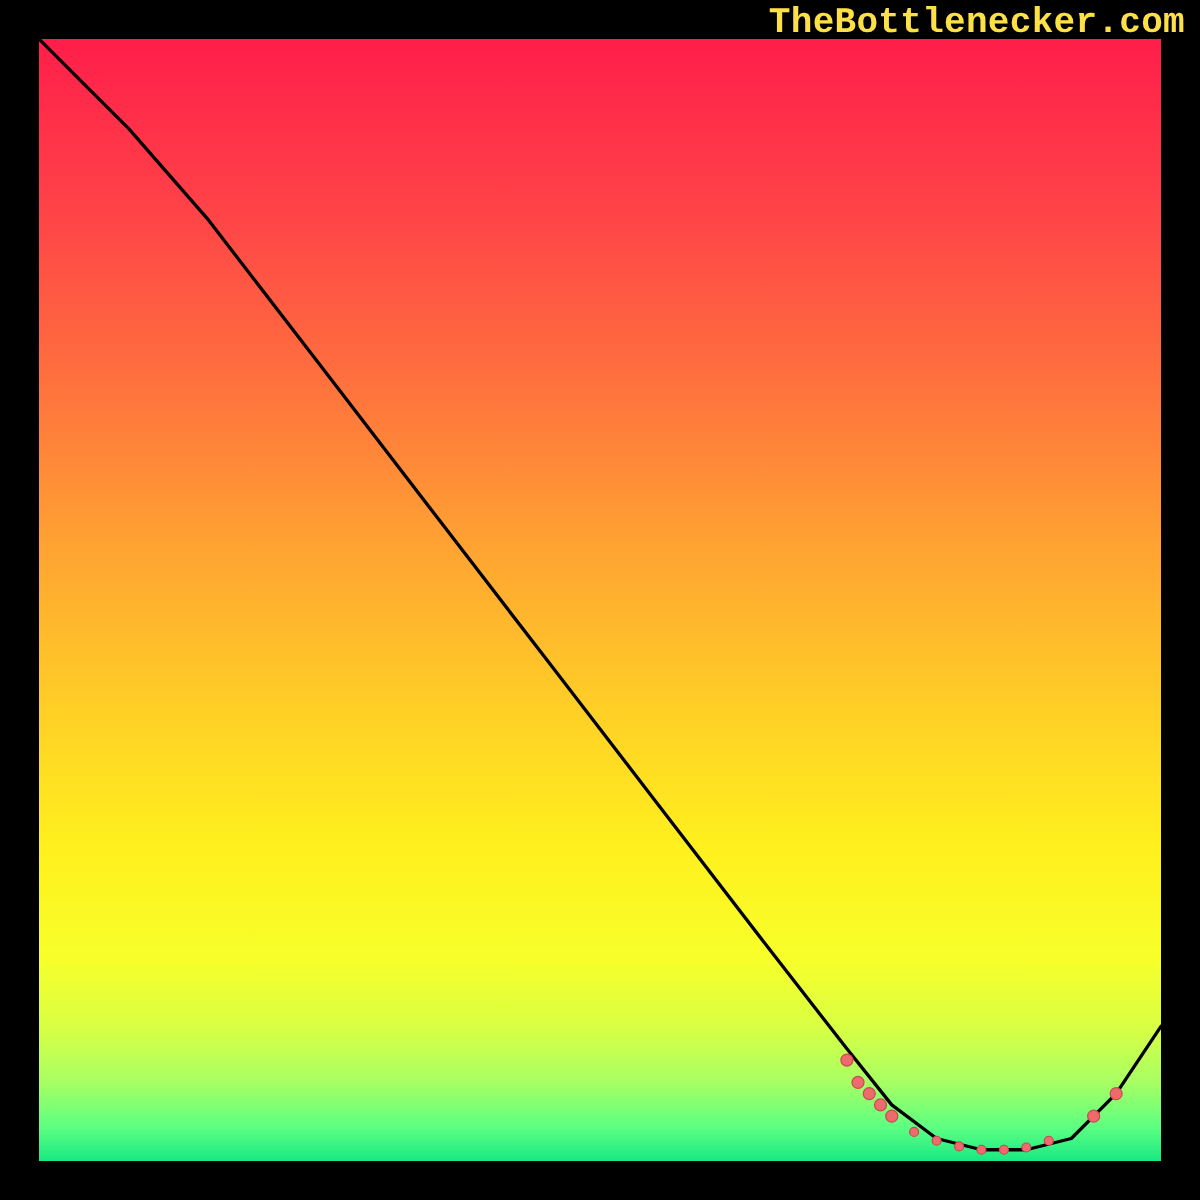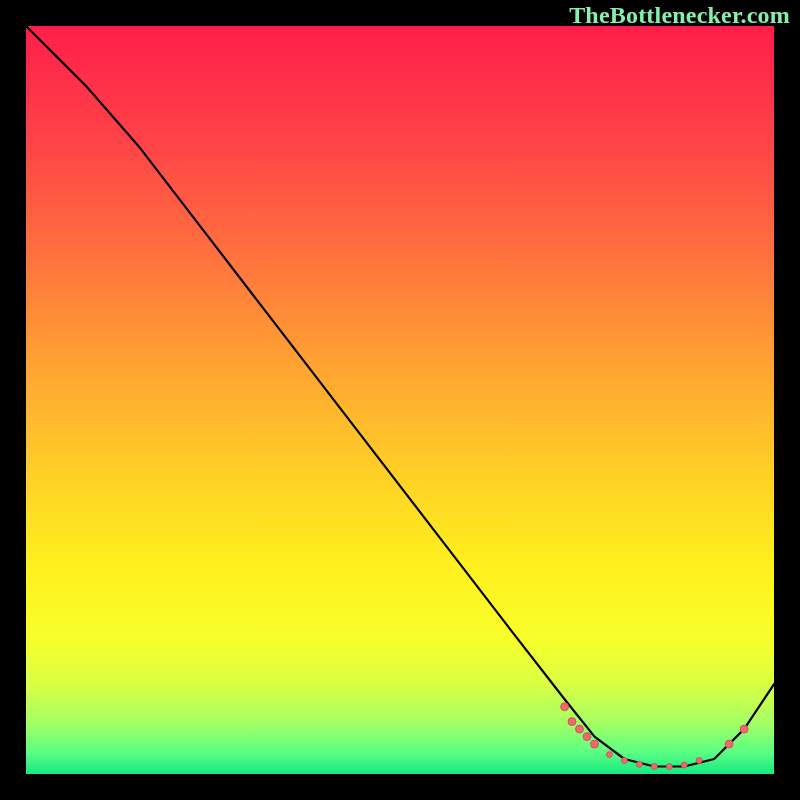--- a/index.html
+++ b/index.html
@@ -7,24 +7,24 @@
   .frame {
     position: relative;
     width: 800px;
     height: 800px;
     background: #000;
   }
   .watermark {
     position: absolute;
     top: 2px;
     right: 10px;
-    font-family: Liberation Serif, serif;
+    font-family: Liberation Mono, monospace;
     font-size: 24px;
     font-weight: 600;
-    color: #86efac;
+    color: #fde047;
     letter-spacing: 0.2px;
     z-index: 10;
   }
   .plot {
     position: absolute;
     left: 26px;
     top: 26px;
     width: 748px;
     height: 748px;
   }

